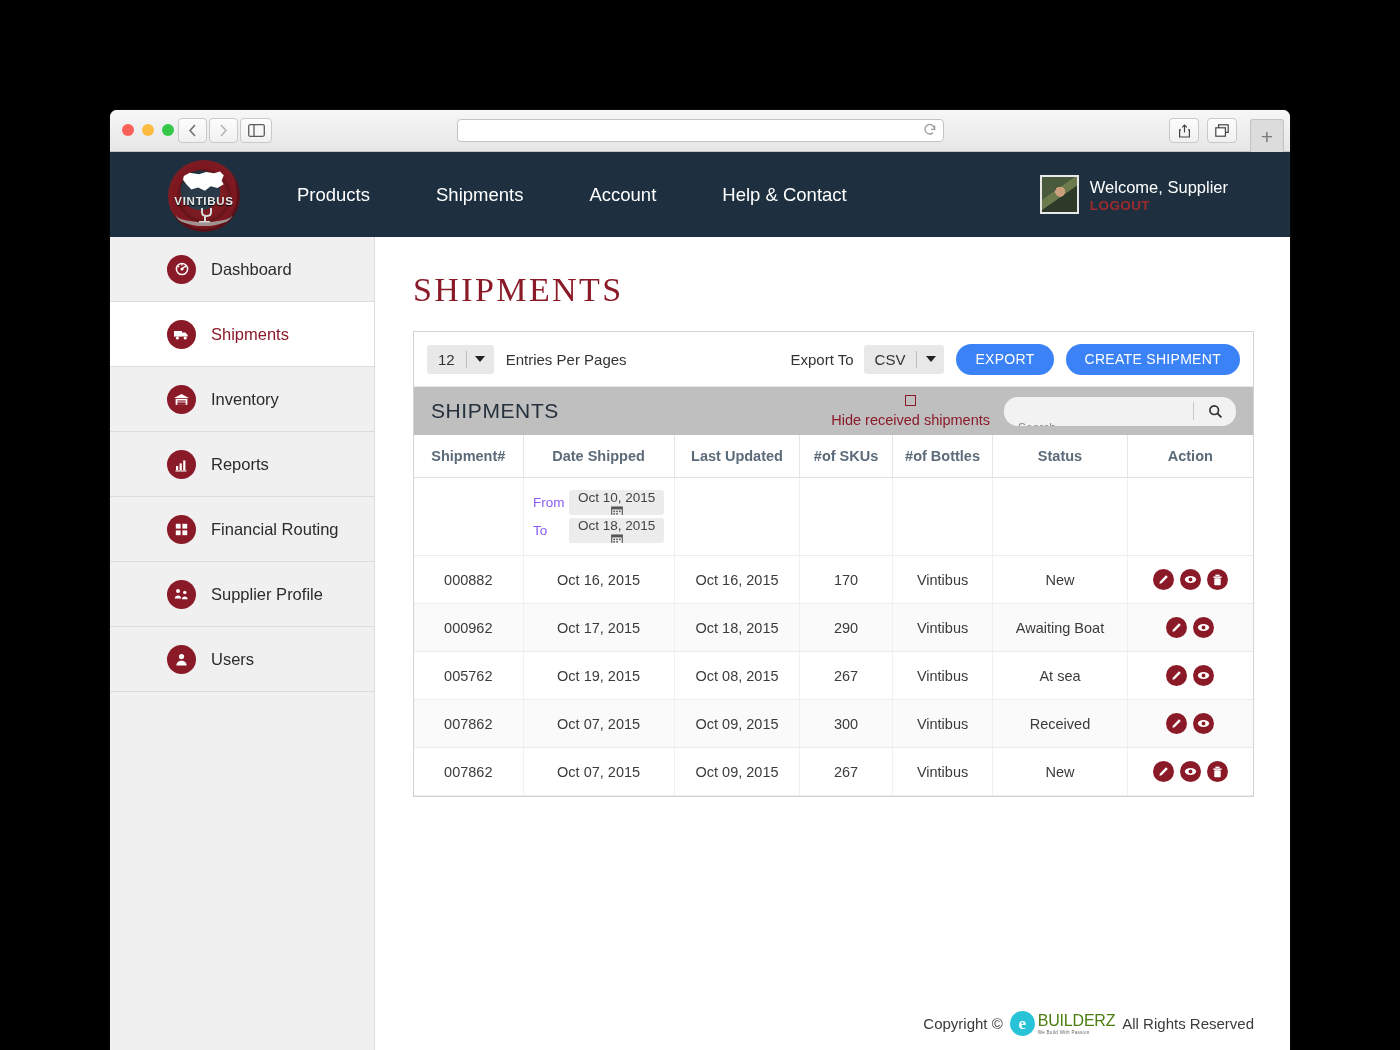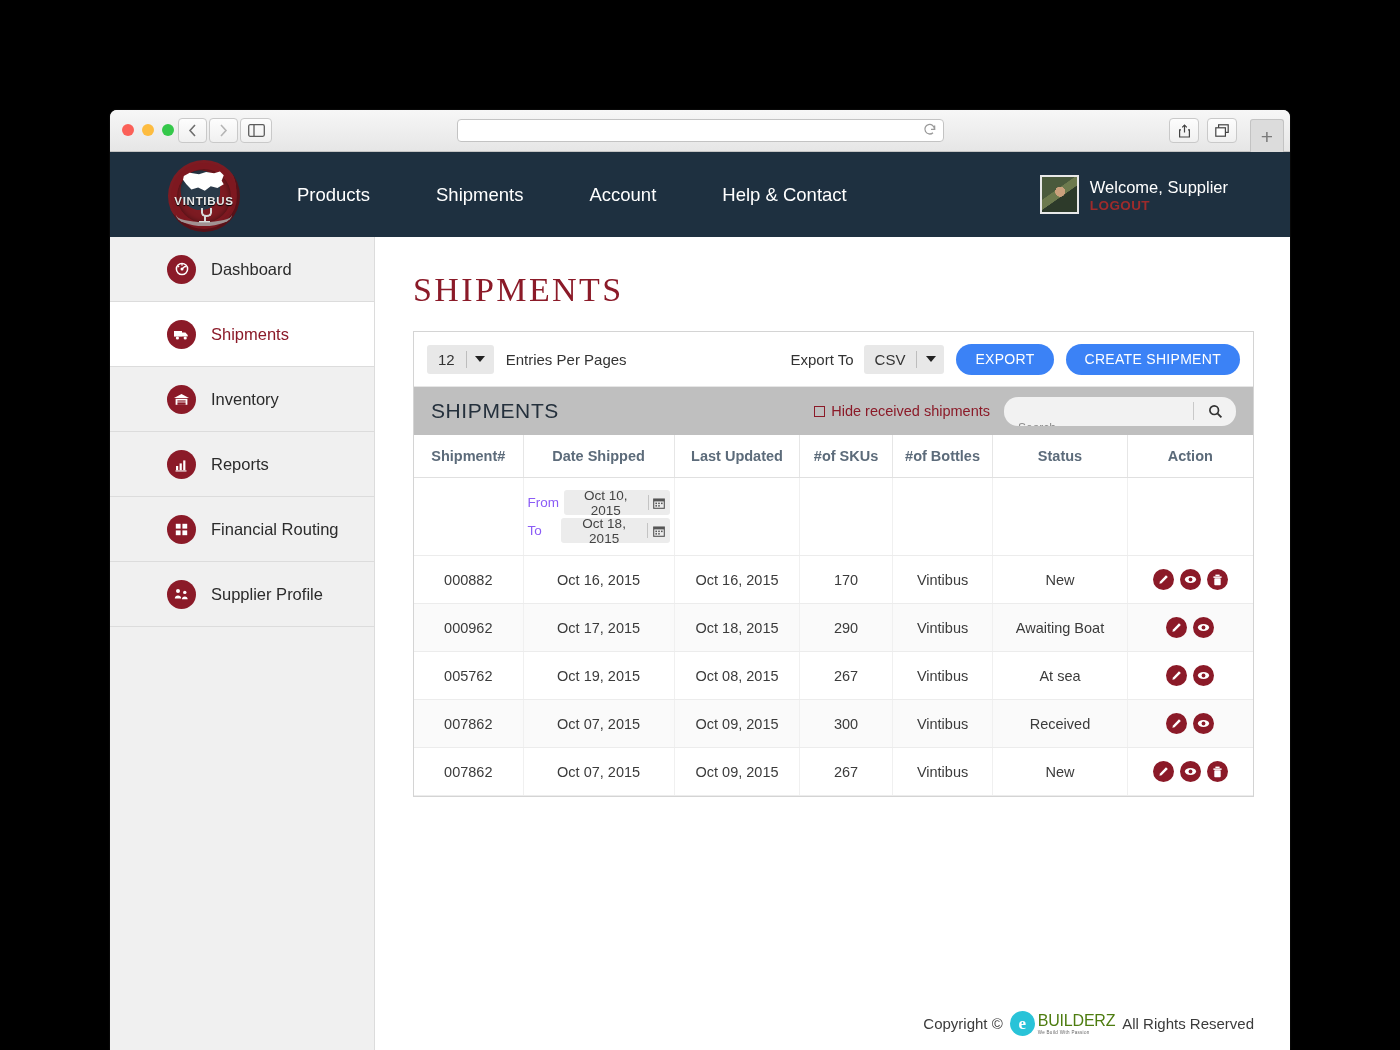--- a/index.html
+++ b/index.html
@@ -187,21 +187,21 @@
 
   .panel-head {
     display: flex; align-items: center; height: 48px; padding: 0 17px;
     background: #bfbfbf;
   }
   .panel-head-title {
     font-size: 21px; color: #24303c; letter-spacing: 0.6px;
   }
   .hide-recv {
     display: flex; align-items: center; gap: 6px;
-    color: #8b1a28; font-size: 14.5px; cursor: pointer;
+    color: #8b1a28; font-size: 14.5px; cursor: pointer; flex-direction: column;
   }
   .chk { width: 11px; height: 11px; border: 1.6px solid #8b1a28; }
   .searchwrap {
     display: flex; align-items: center; height: 29px; width: 232px;
     background: #f2f2f2; border-radius: 14px; margin-left: 14px; overflow: hidden;
   }
   .searchwrap input {
     flex: 1; border: none; background: transparent; outline: none;
     padding: 0 14px; font-size: 12px; color: #0c4a6e;
     font-family: "Liberation Sans", sans-serif;
@@ -224,21 +224,21 @@
     border-right: 1px solid #f0f0f0;
   }
   td:last-child { border-right: none; }
   tbody tr:nth-child(odd) { background: #fafafa; }
   tbody tr:nth-child(even) { background: #fff; }
   .filter-row td { background: #fff; padding: 9px 4px; border-bottom: 1px solid #ececec; }
   .dateline { display: flex; align-items: center; gap: 8px; justify-content: center; margin: 3px 0; }
   .dateline .lbl { font-size: 13.5px; color: #8b5cf6; width: 28px; text-align: left; }
   .datebox {
     display: inline-flex; align-items: center; height: 25px;
-    background: #ececec; border-radius: 3px; overflow: hidden;
+    background: #ececec; border-radius: 3px; overflow: hidden; flex-direction: column;
   }
   .datebox .dv { padding: 0 9px; font-size: 13.5px; color: #444; }
   .datebox .dsep { width: 1px; height: 15px; background: #c4c4c4; }
   .datebox .dic { width: 24px; display: flex; align-items: center; justify-content: center; }
 
   .actions { display: flex; gap: 6px; justify-content: center; }
   .act {
     width: 21px; height: 21px; border-radius: 50%; background: #8b1a28;
     display: flex; align-items: center; justify-content: center; cursor: pointer;
   }
@@ -403,20 +403,29 @@
           <div class="side-item">
             <span class="side-icon">
               <svg width="17" height="15" viewBox="0 0 17 15">
                   <circle cx="5" cy="4" r="2" fill="#fff"></circle>
                   <path d="M1.8 11.6c0-2 1.5-3.2 3.2-3.2s3.2 1.2 3.2 3.2z" fill="#fff"></path>
                   <circle cx="11.8" cy="5.4" r="1.7" fill="#fff"></circle>
                   <path d="M8.9 12.2c0-1.7 1.3-2.8 2.9-2.8s2.9 1.1 2.9 2.8z" fill="#fff"></path>
                 </svg>
             </span>
             <span>Supplier Profile</span>
+          </div>
+          <div class="side-item">
+            <span class="side-icon">
+              <svg width="15" height="15" viewBox="0 0 15 15">
+                  <circle cx="7.5" cy="4.6" r="2.6" fill="#fff"></circle>
+                  <path d="M2.4 13.6c0-3 2.3-4.8 5.1-4.8s5.1 1.8 5.1 4.8z" fill="#fff"></path>
+                </svg>
+            </span>
+            <span>Users</span>
           </div>
           <div class="side-rest"></div>
         </div>
 
         <div class="content">
           <div class="page-title">SHIPMENTS</div>
 
           <div class="panel">
 
             <div class="panel-toolbar">

